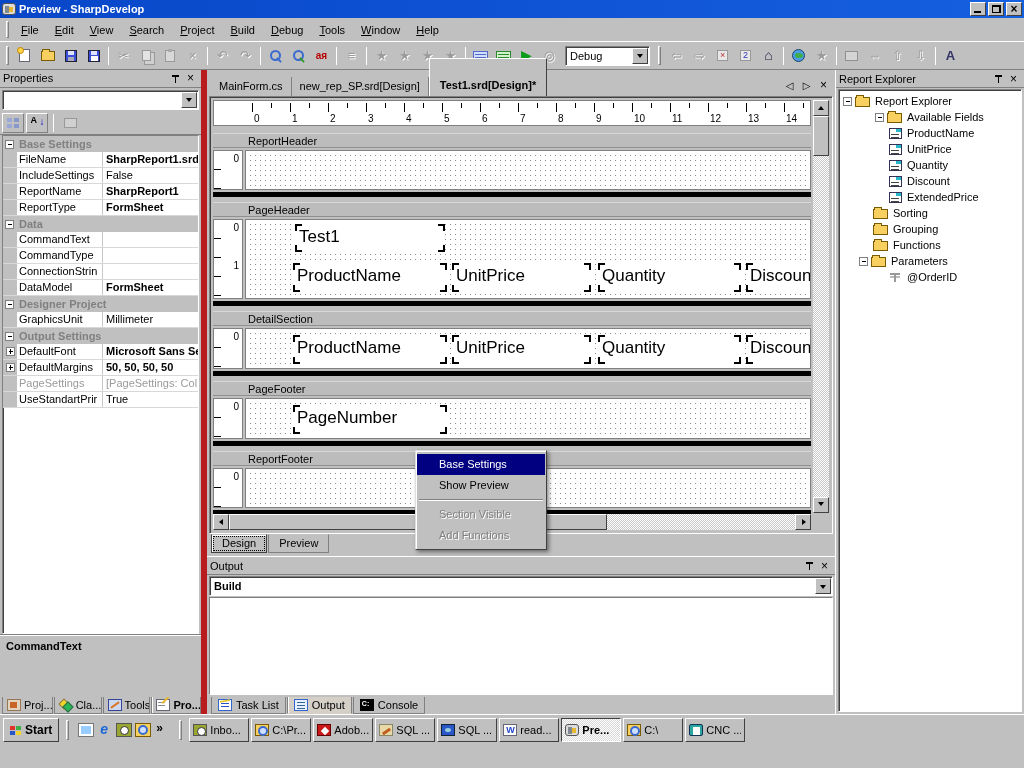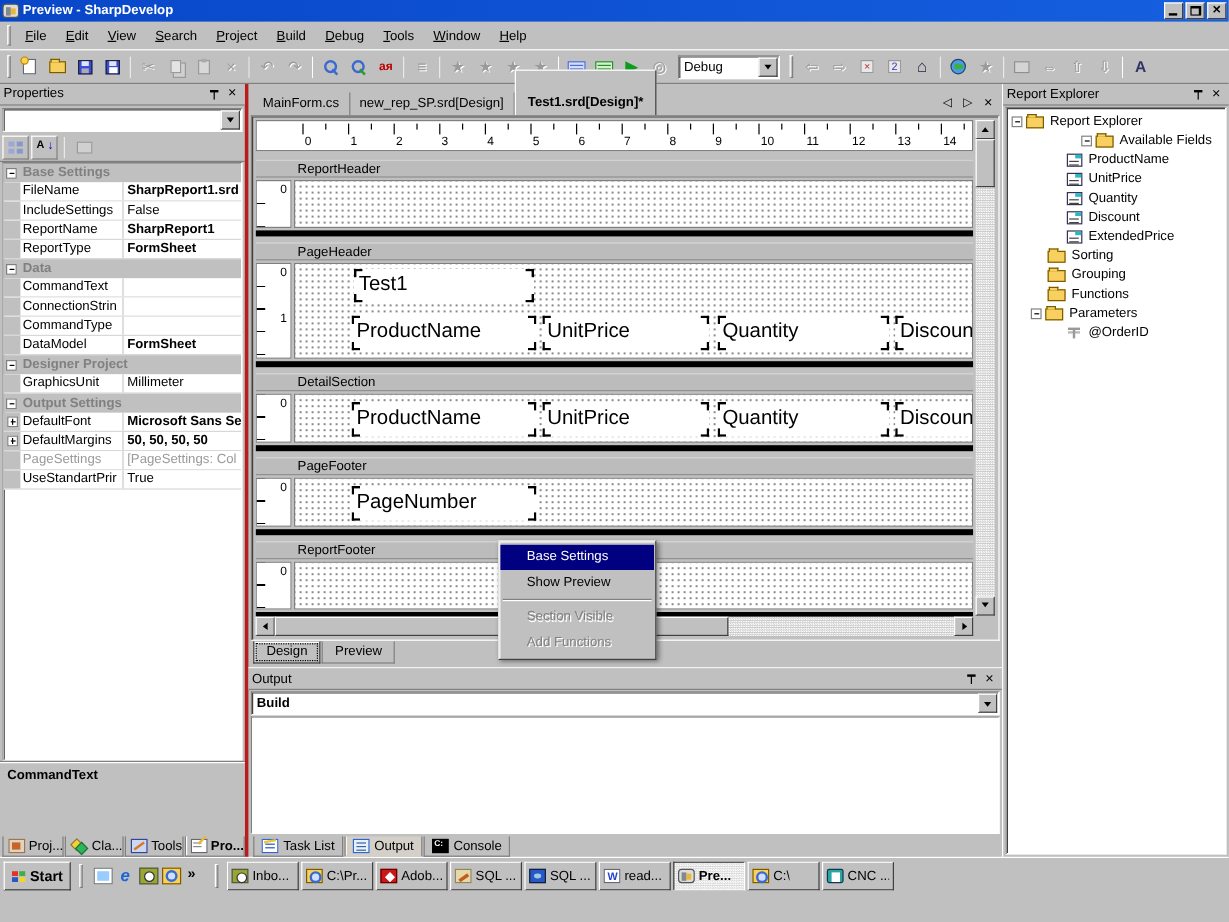--- a/index.html
+++ b/index.html
@@ -70,21 +70,21 @@
   
   .main{display:flex;height:644px}
   .panel-head{height:18px;display:flex;align-items:center;padding:0 3px;border-bottom:1px solid #808080;background:#c0c0c0}
   .panel-head .ph-title{flex:1}
   .head-btn{width:15px;height:14px;display:flex;align-items:center;justify-content:center}
   .pin-icon{position:relative;width:9px;height:9px}
   .pin-icon::before{content:"";position:absolute;left:4px;top:2px;width:1px;height:7px;background:#000}
   .pin-icon::after{content:"";position:absolute;left:1px;top:1px;width:7px;height:2px;background:#000}
   .x-small::before{content:"×";font-size:12px;line-height:9px}
   
-  .left{width:207px;flex:none;display:flex;flex-direction:column;border-right:3px solid #b91c1c}
+  .left{width:207px;flex:none;display:flex;flex-direction:column;border-right:6px solid #b91c1c}
   .prop-combo{margin:2px}
   .prop-tools{height:24px;display:flex;align-items:center;gap:2px;padding:1px 2px;border-bottom:1px solid #808080}
   .ptool{width:22px;height:20px;display:flex;align-items:center;justify-content:center;border:1px solid;border-color:#fff #808080 #808080 #fff;background:#c0c0c0}
   .ptool.dis{border-color:transparent}
   .categorized-icon{width:13px;height:10px;position:relative}
   .categorized-icon::before{content:"";position:absolute;left:0;top:0;width:5px;height:4px;background:#9aa8d8;box-shadow:0 6px 0 #9aa8d8}
   .categorized-icon::after{content:"";position:absolute;left:7px;top:0;width:5px;height:4px;background:#8898c8;box-shadow:0 6px 0 #8898c8}
   .alphabetical-icon{width:13px;height:12px;position:relative}
   .alphabetical-icon::before{content:"A";position:absolute;left:0;top:-2px;font-size:9px;font-weight:bold}
   .alphabetical-icon::after{content:"↓";position:absolute;right:-1px;top:-1px;font-size:10px;color:#00c}
@@ -471,26 +471,26 @@
             <span class="expbox"></span>
             <span style="margin-left: 3px;">Data</span>
           </div>
           <div class="pg-row">
             <span class="pg-gutter"></span>
             <span class="pg-name">CommandText</span>
             <span class="pg-val"></span>
           </div>
           <div class="pg-row">
             <span class="pg-gutter"></span>
+            <span class="pg-name">CommandType</span>
+            <span class="pg-val"></span>
+          </div>
+          <div class="pg-row">
+            <span class="pg-gutter"></span>
             <span class="pg-name">ConnectionStrin</span>
-            <span class="pg-val"></span>
-          </div>
-          <div class="pg-row">
-            <span class="pg-gutter"></span>
-            <span class="pg-name">CommandType</span>
             <span class="pg-val"></span>
           </div>
           <div class="pg-row bold">
             <span class="pg-gutter"></span>
             <span class="pg-name">DataModel</span>
             <span class="pg-val">FormSheet</span>
           </div>
           <div class="pg-cat">
             <span class="expbox"></span>
             <span style="margin-left: 3px;">Designer Project</span>
@@ -750,21 +750,21 @@
         <button class="head-btn">
             <span class="x-small"></span>
           </button>
       </div>
       <div id="tree" class="tree">
           <div class="tnode" style="padding-left: 4px;">
             <span class="expbox"></span>
             <span class="tico folder-icon"></span>
             <span class="tlabel">Report Explorer</span>
           </div>
-          <div class="tnode" style="padding-left: 36px; margin-left: 26px;">
+          <div class="tnode" style="padding-left: 36px;">
             <span class="expbox"></span>
             <span class="tico folder-icon"></span>
             <span class="tlabel">Available Fields</span>
           </div>
           <div class="tnode" style="padding-left: 36px;">
             <span class="expspace"></span>
             <span class="tico field-icon"></span>
             <span class="tlabel">ProductName</span>
           </div>
           <div class="tnode" style="padding-left: 36px;">

